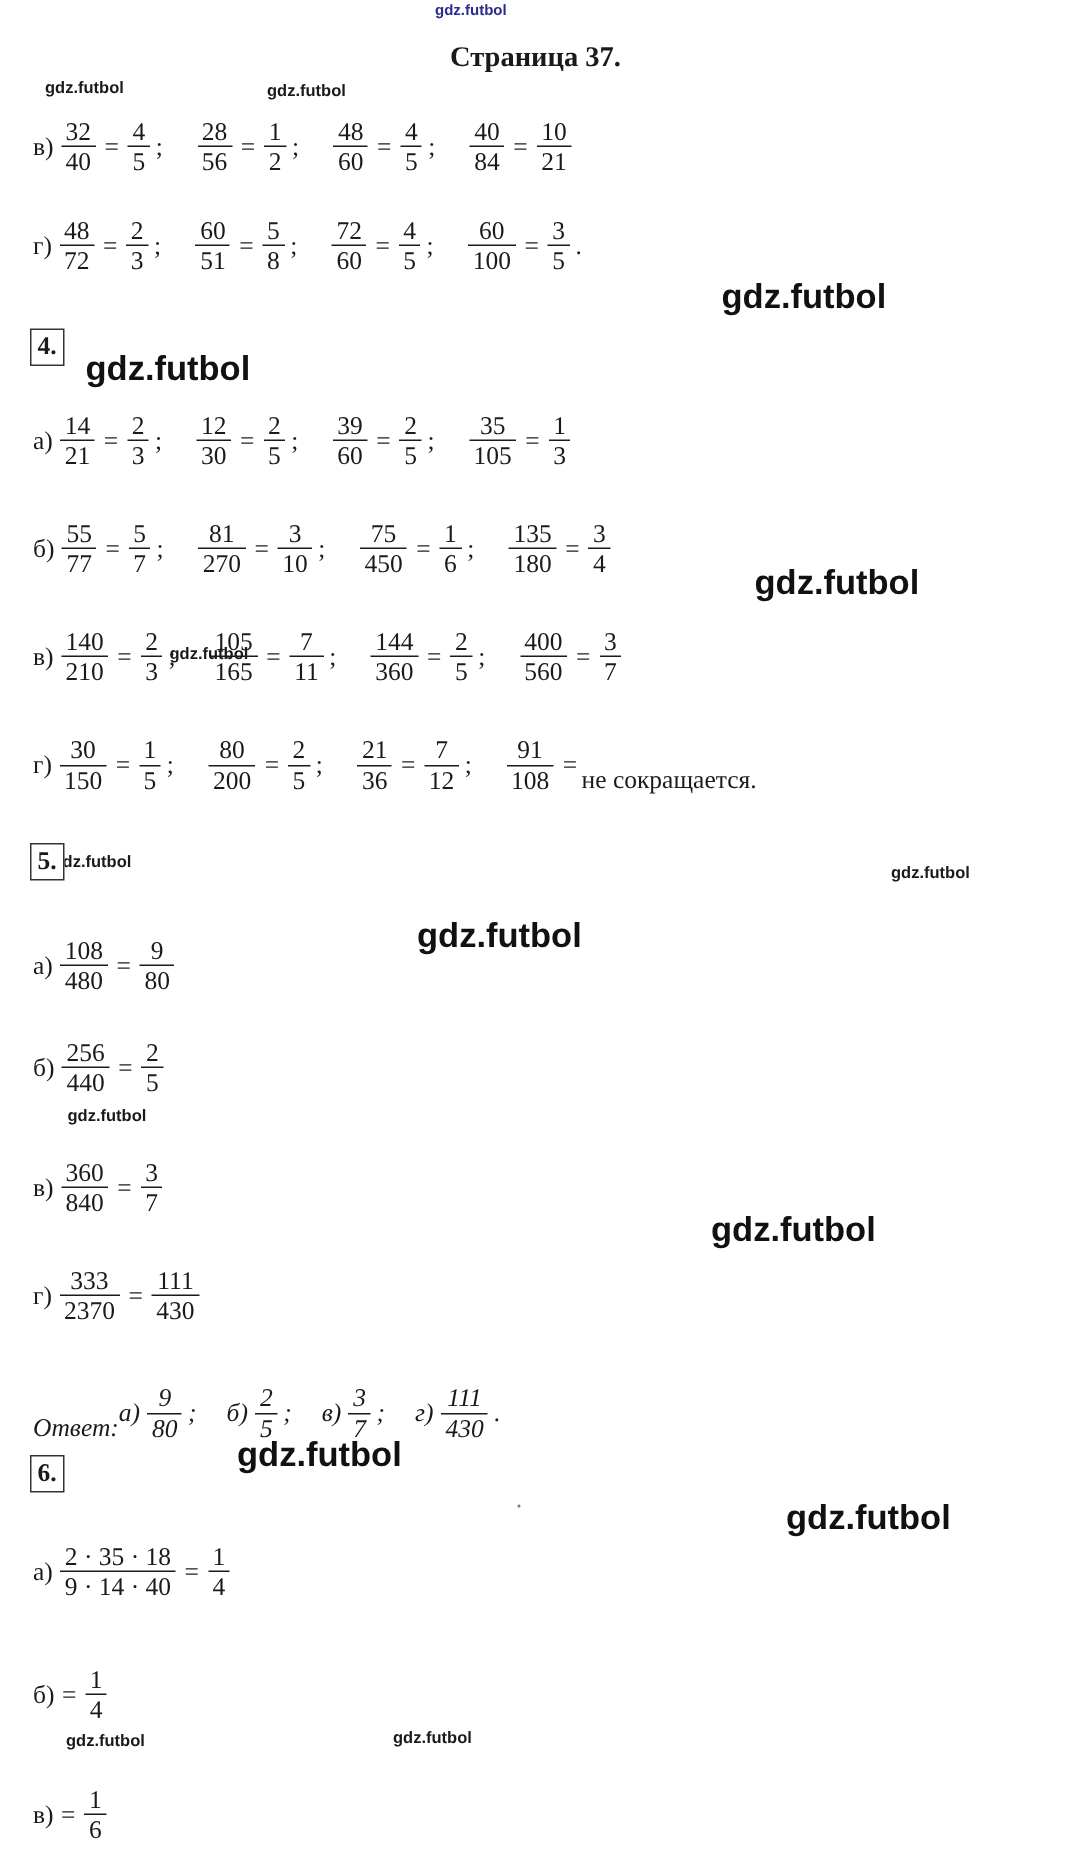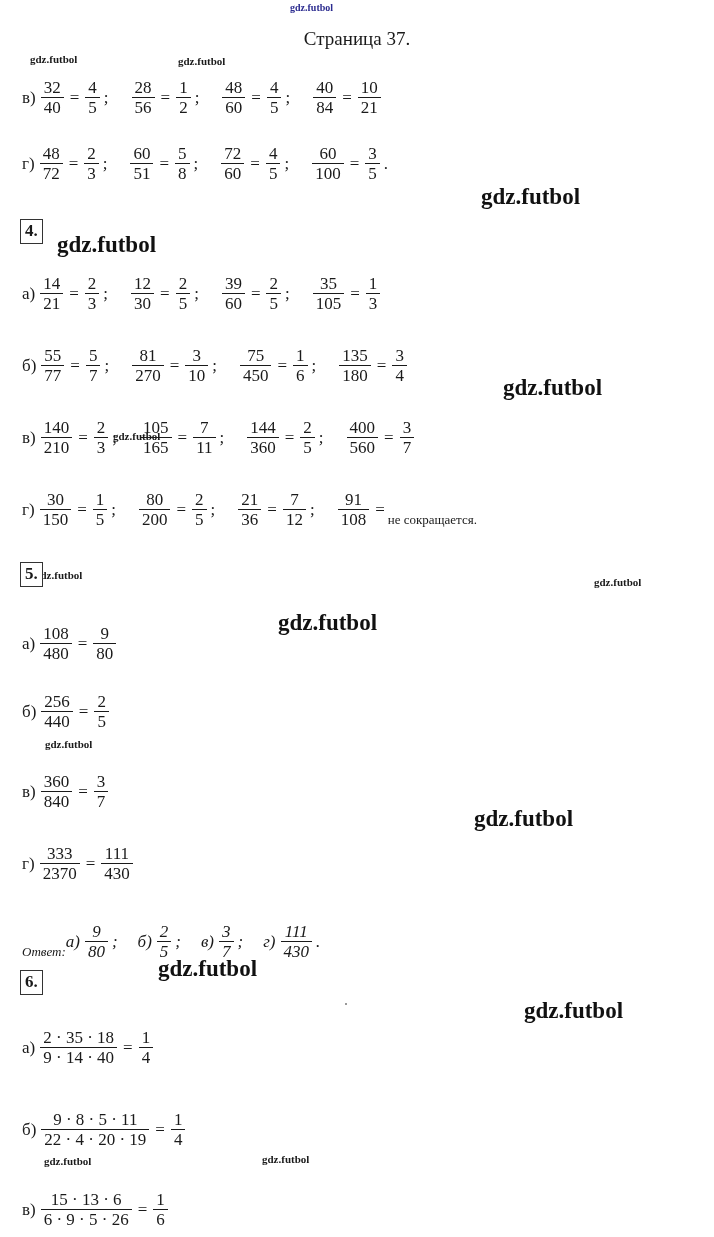--- a/index.html
+++ b/index.html
@@ -16,21 +16,21 @@
     overflow: hidden;
   }
   .page {
     position: relative;
     width: 714px;
     height: 1237px;
   }
   .wm {
     position: absolute;
     color: #111;
-    font-family: Liberation Serif, serif;
+    font-family: Liberation Sans, sans-serif;
     font-weight: bold;
     white-space: nowrap;
     pointer-events: none;
   }
   .wm.small {
     font-size: 11px;
     font-weight: bold;
     color: #1a1a1a;
   }
   .wm.tiny {
@@ -41,21 +41,21 @@
   .wm.big {
     font-size: 23px;
   }
   .page-title {
     position: absolute;
     top: 28px;
     left: 0;
     width: 714px;
     text-align: center;
     font-size: 19px;
-    font-weight: normal;
+    font-weight: bold;
     font-family: "Liberation Serif", serif;
   }
   .ex-num {
     position: absolute;
     border: 1px solid #333;
     padding: 1px 4px 2px 4px;
     font-size: 17px;
     font-weight: bold;
     font-family: "Liberation Serif", serif;
     background: #fff;
@@ -94,21 +94,21 @@
   }
   .sep {
     margin: 0 2px 0 1px;
     font-size: 17px;
   }
   .gap {
     display: inline-block;
     width: 18px;
   }
   .txt {
-    font-size: 13px;
+    font-size: 17px;
     margin-top: 20px;
   }
   .dot {
     position: absolute;
     width: 2px;
     height: 2px;
     background: #777;
     border-radius: 50%;
   }
 </style>
@@ -508,37 +508,29 @@
       </span>
     <span class="op">=</span>
     <span class="frac">
         <span class="num">1</span>
         <span class="den">4</span>
       </span>
   </div>
 
   <div class="row" style="left:22px; top:1110px;">
     <span class="lbl">б)</span>
-    <span class="frac">
-        <span class="num">9 · 8 · 5 · 11</span>
-        <span class="den">22 · 4 · 20 · 19</span>
-      </span>
     <span class="op">=</span>
     <span class="frac">
         <span class="num">1</span>
         <span class="den">4</span>
       </span>
   </div>
 
   <div class="row" style="left:22px; top:1190px;">
     <span class="lbl">в)</span>
-    <span class="frac">
-        <span class="num">15 · 13 · 6</span>
-        <span class="den">6 · 9 · 5 · 26</span>
-      </span>
     <span class="op">=</span>
     <span class="frac">
         <span class="num">1</span>
         <span class="den">6</span>
       </span>
   </div>
 
 </div>
 
 </body></html>

